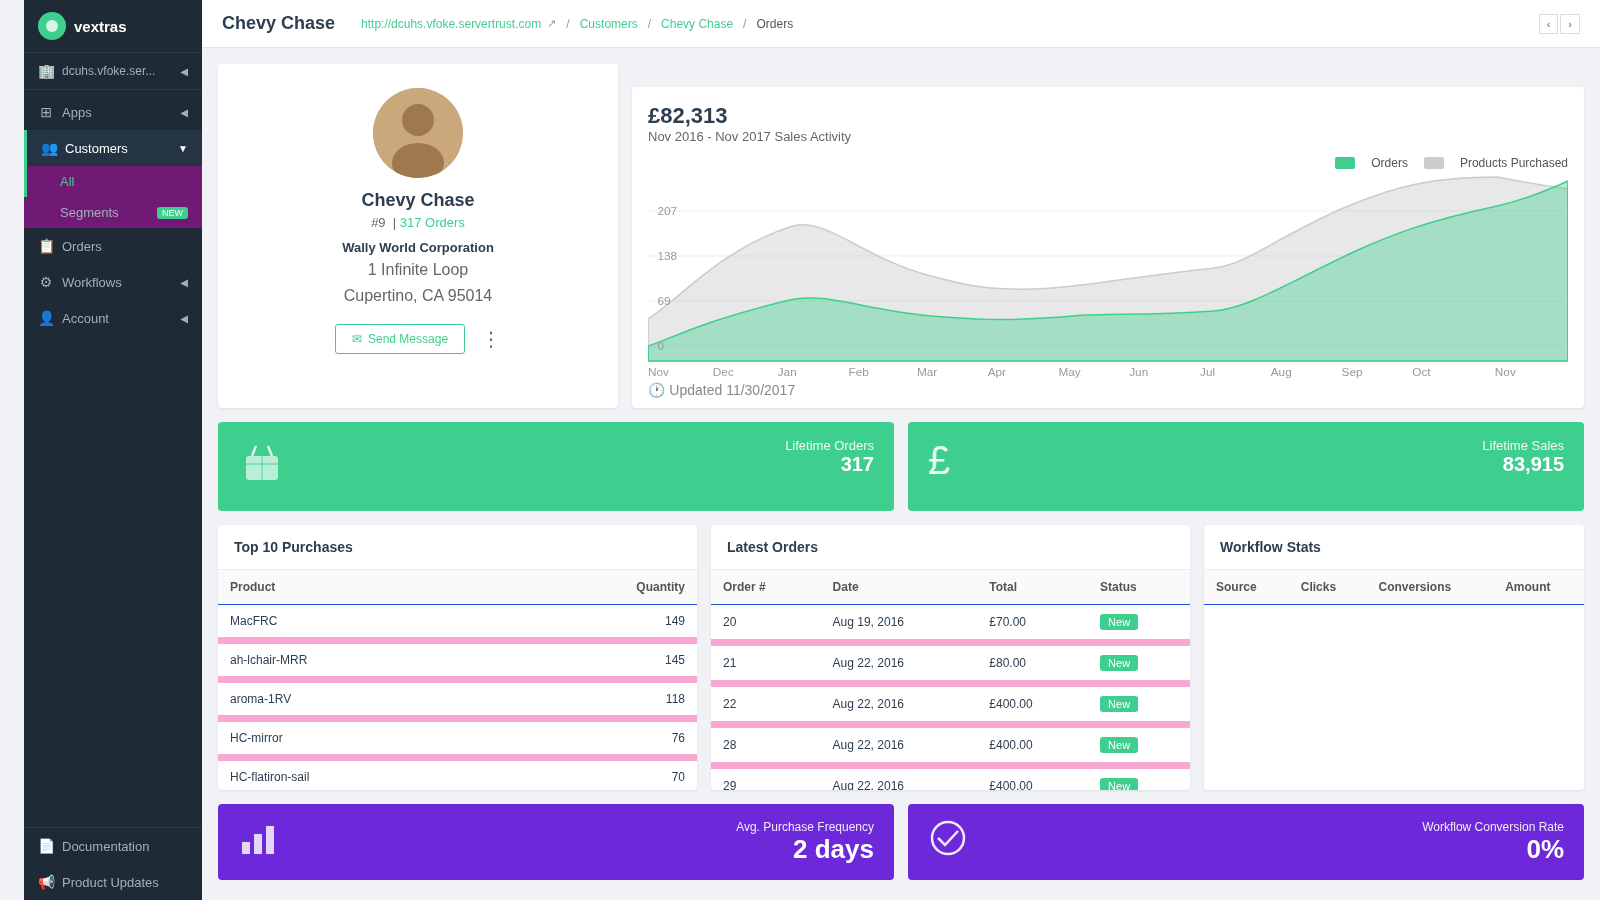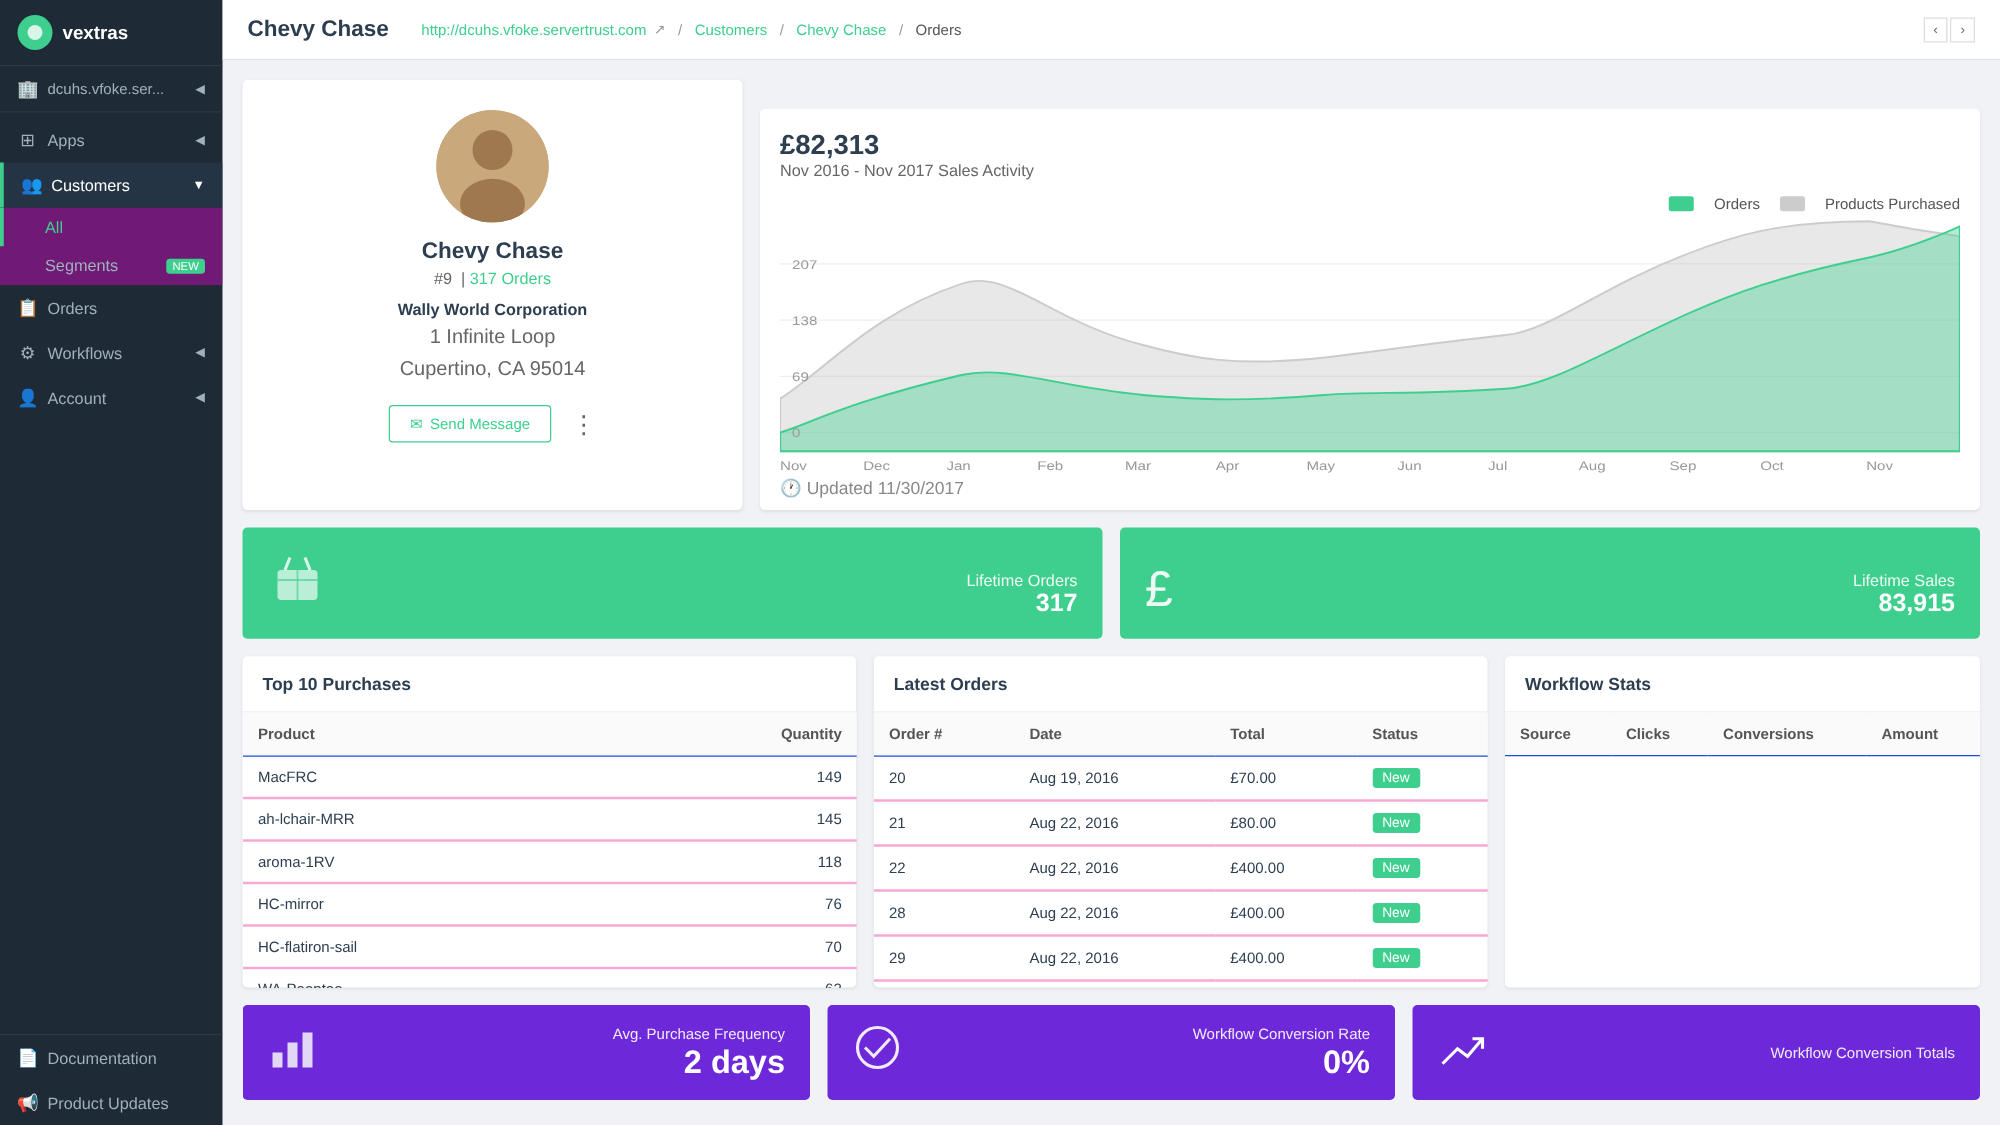--- a/index.html
+++ b/index.html
@@ -1,19 +1,19 @@
 <!DOCTYPE html>
 <html><head>
   <meta charset="utf-8">
   <style>
     * { box-sizing: border-box; margin: 0; padding: 0; }
     body { font-family: -apple-system, BlinkMacSystemFont, 'Segoe UI', sans-serif; background: #f0f2f5; display: flex; height: 900px; overflow: hidden; font-size: 13px; }
 
     
-    .sidebar { width: 178px; background: #1e2a35; color: #a0b0bc; display: flex; flex-direction: column; flex-shrink: 0; height: 900px; overflow: hidden; }
+    .sidebar { width: 178px; background: #1e2a35; color: #a0b0bc; display: flex; flex-direction: column; flex-shrink: 0; height: 900px; overflow: hidden; margin-left: 24px; }
     .sidebar-logo { padding: 12px 14px; display: flex; align-items: center; gap: 8px; border-bottom: 1px solid #2a3a47; }
     .logo-circle { width: 28px; height: 28px; background: #3ecf8e; border-radius: 50%; display: flex; align-items: center; justify-content: center; }
     .logo-text { color: #fff; font-weight: 700; font-size: 15px; }
     .sidebar-section { padding: 4px 0; }
     .sidebar-item { display: flex; align-items: center; padding: 10px 14px; cursor: pointer; gap: 8px; color: #a0b0bc; font-size: 13px; position: relative; }
     .sidebar-item.active { background: #253444; color: #fff; border-left: 3px solid #3ecf8e; }
     .sidebar-item .icon { font-size: 14px; width: 16px; text-align: center; }
     .sidebar-item .chevron { margin-left: auto; font-size: 10px; }
     .sidebar-sub { background: #701a75; }
     .sidebar-sub-item { display: flex; align-items: center; padding: 8px 14px 8px 36px; cursor: pointer; color: #a0b0bc; font-size: 13px; gap: 6px; }
@@ -51,33 +51,33 @@
     .chart-subtitle { font-size: 13px; color: #666; margin-bottom: 12px; }
     .chart-legend { display: flex; gap: 16px; align-items: center; font-size: 12px; color: #555; margin-bottom: 6px; justify-content: flex-end; }
     .legend-dot { width: 20px; height: 12px; border-radius: 2px; }
     .legend-orders { background: #3ecf8e; }
     .legend-products { background: #ccc; }
     .chart-area { width: 100%; height: 200px; position: relative; }
     .chart-updated { font-size: 14px; color: #888; margin-top: 6px; }
 
     
     .stats-row { display: flex; gap: 14px; }
-    .stat-card { background: #3ecf8e; border-radius: 4px; flex: 1; padding: 16px 20px; display: flex; align-items: flex-end; color: #fff; }
+    .stat-card { background: #3ecf8e; border-radius: 4px; flex: 1; padding: 16px 20px; display: flex; align-items: flex-start; color: #fff; }
     .stat-icon { font-size: 36px; opacity: 0.9; }
     .stat-info { margin-left: auto; text-align: right; }
     .stat-label { font-size: 13px; opacity: 0.9; }
     .stat-value { font-size: 20px; font-weight: 700; }
 
     
     .tables-row { display: flex; gap: 14px; }
     .table-card { background: #fff; border-radius: 4px; box-shadow: 0 1px 3px rgba(0,0,0,0.08); flex: 1; }
     .table-card-header { padding: 14px 16px; font-size: 14px; font-weight: 600; color: #2c3e50; border-bottom: 1px solid #eee; }
     .data-table { width: 100%; border-collapse: collapse; font-size: 12px; }
     .data-table th { padding: 10px 12px; text-align: left; color: #555; font-weight: 600; border-bottom: 1px solid #1d4ed8; background: #fafafa; }
-    .data-table td { padding: 9px 12px; border-bottom: 2px solid #f9a8d4; color: #2c3e50; }
+    .data-table td { padding: 9px 12px; border-bottom: 7px solid #f9a8d4; color: #2c3e50; }
     .badge-status { background: #3ecf8e; color: #fff; padding: 2px 8px; border-radius: 3px; font-size: 11px; display: inline-block; }
     .table-scroll { max-height: 220px; overflow-y: auto; }
 
     
     .workflow-card { background: #fff; border-radius: 4px; box-shadow: 0 1px 3px rgba(0,0,0,0.08); width: 380px; flex-shrink: 0; }
 
     
     .bottom-stats-row { display: flex; gap: 14px; margin-bottom: 4px; }
     .bottom-stat-card { background: #6d28d9; border-radius: 4px; flex: 1; padding: 14px 20px; display: flex; align-items: center; gap: 14px; color: #fff; }
     .bottom-stat-info { margin-left: auto; text-align: right; }
@@ -410,27 +410,15 @@
           <svg width="40" height="40" viewBox="0 0 40 40">
             <circle cx="20" cy="20" r="16" stroke="white" stroke-width="2.5" fill="none"></circle>
             <path d="M10 20 L17 27 L30 13" stroke="white" stroke-width="2.5" fill="none"></path>
           </svg>
         </span>
         <div class="bottom-stat-info">
           <div class="bottom-stat-label">Workflow Conversion Rate</div>
           <div class="bottom-stat-value">0%</div>
         </div>
       </div>
-      <div class="bottom-stat-card">
-        <span>
-          <svg width="40" height="40" viewBox="0 0 40 40">
-            <path d="M4 30 L16 18 L24 24 L36 10" stroke="white" stroke-width="2.5" fill="none"></path>
-            <path d="M28 10 L36 10 L36 18" stroke="white" stroke-width="2.5" fill="none"></path>
-          </svg>
-        </span>
-        <div class="bottom-stat-info">
-          <div class="bottom-stat-label">Workflow Conversion Totals</div>
-          <div class="bottom-stat-value"></div>
-        </div>
-      </div>
     </div>
   </div>
 </div>
 
 </body></html>

